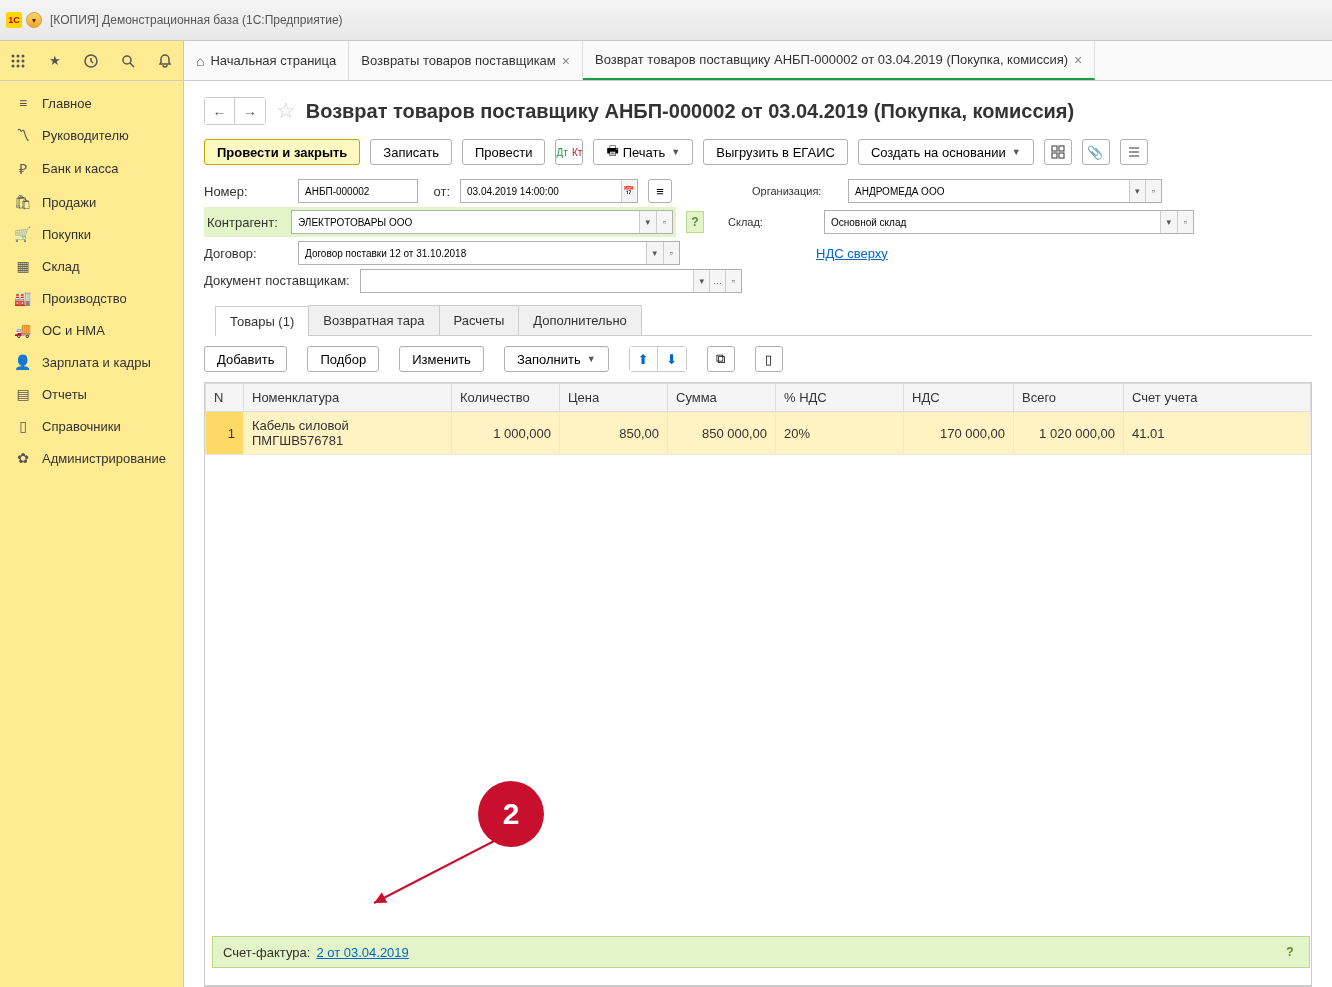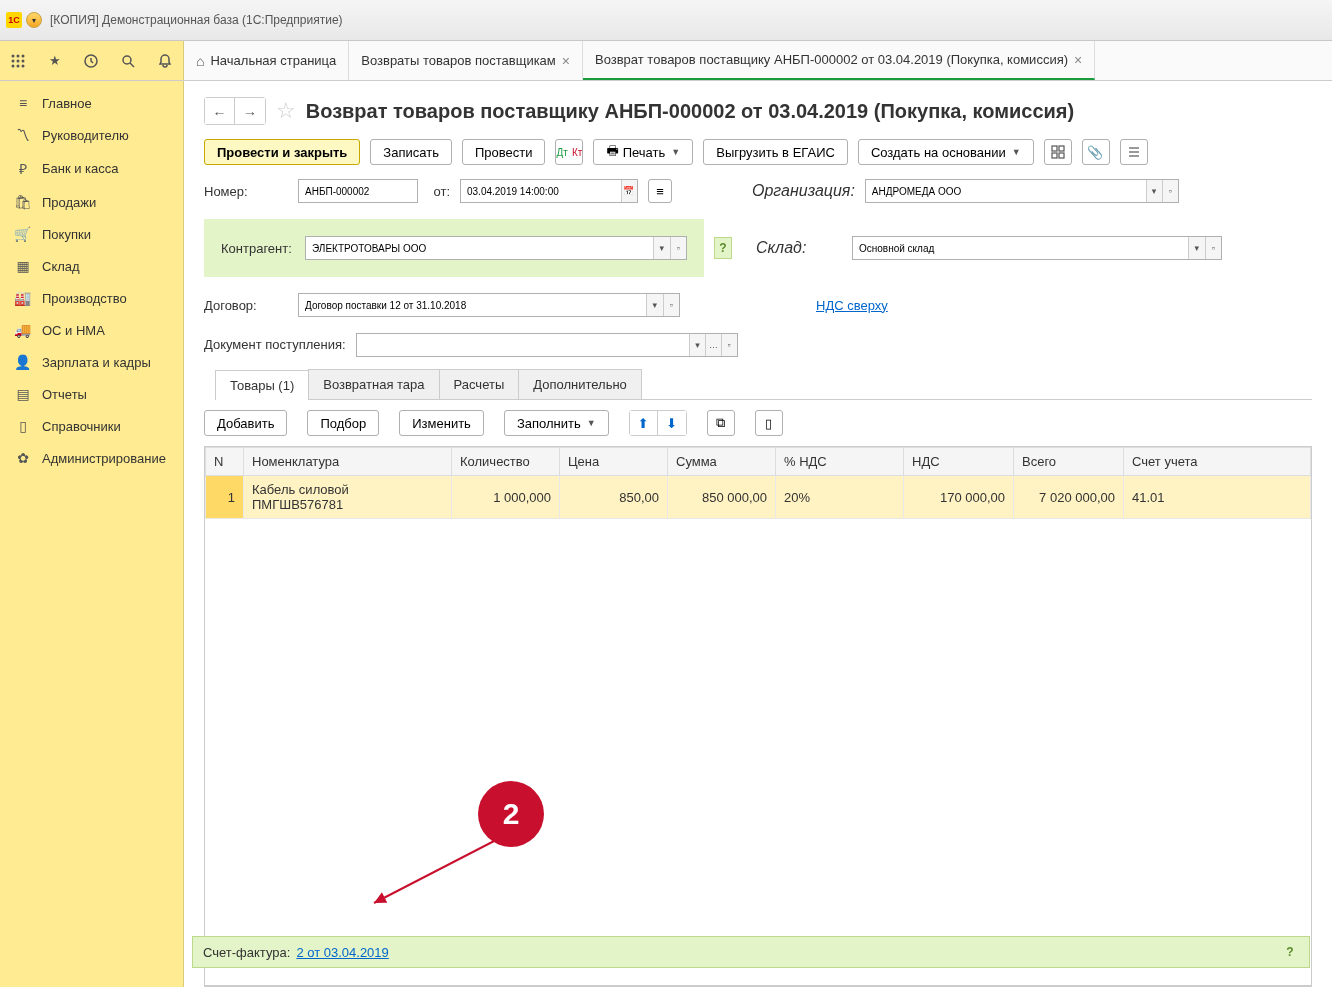--- a/index.html
+++ b/index.html
@@ -37,29 +37,29 @@
 .page-title { font-size:20px; font-weight:bold; }
 
 
 .action-row { display:flex; align-items:center; gap:10px; margin-bottom:14px; }
 .btn { height:26px; padding:0 12px; border:1px solid #b0b0b0; background:#fff; border-radius:3px; cursor:pointer; font-size:13px; display:flex; align-items:center; gap:4px; }
 .btn.primary { background:#fef9c3; border-color:#c8a800; font-weight:bold; }
 .btn .dd { font-size:9px; color:#555; margin-left:2px; }
 .btn-icon { width:28px; padding:0; justify-content:center; }
 
 
-.form-area { display:flex; flex-direction:column; gap:16px; margin-bottom:12px; }
+.form-area { display:flex; flex-direction:column; gap:4px; margin-bottom:12px; }
 .form-row { display:flex; align-items:center; gap:10px; }
 .lbl { font-size:13px; min-width:84px; }
-.lbl2 { font-size:16px; min-width:86px;font-style:italic; }
+.lbl2 { font-size:11px; min-width:86px; }
 .lbl-wide { font-size:13px; min-width:84px; line-height:1.2; }
 .fld { height:24px; border:1px solid #b0b0b0; background:#fff; display:flex; align-items:center; }
 .fld input { border:none; outline:none; padding:0 6px; font-size:10px; width:100%; background:transparent; }
 .fld .minibtn { width:18px; height:100%; border-left:1px solid #ccc; background:#f5f5f5; display:flex; align-items:center; justify-content:center; font-size:9px; cursor:pointer; color:#555; }
-.hl { background:#e3f4c8; padding:17px; }
+.hl { background:#e3f4c8; padding:3px; }
 .help-q { width:18px; height:22px; background:#e3f4c8; border:1px solid #bcd98a; display:flex; align-items:center; justify-content:center; color:#5a8a2a; font-weight:bold; cursor:pointer; font-size:12px; }
 .link { color:#0066cc; text-decoration:underline; cursor:pointer; font-size:13px; }
 
 
 .inner-tabs { display:flex; border-bottom:1px solid #ccc;margin-left:11px; }
 .itab { padding:7px 14px; border:1px solid #ccc; border-bottom:none; background:#f0f0f0; cursor:pointer; font-size:13px; margin-right:-1px; }
 .itab.active { background:#fff; position:relative; top:1px; }
 
 
 .tbl-tools { display:flex; gap:20px; padding:10px 0; align-items:center; }
@@ -73,21 +73,21 @@
 .grid th { background:#f5f5f5; border:1px solid #ddd; padding:6px 8px; text-align:left; font-weight:normal; font-size:13px; }
 .grid td { border:1px solid #e8e8e8; padding:6px 8px; font-size:13px; }
 .grid tbody tr.sel { background:#fff3c4; }
 .grid td.num { text-align:right; }
 .grid td.rownum { background:#ffd966; text-align:right; width:36px; }
 
 
 .hscroll { height:16px; background:#eee; border-top:1px solid #ccc; }
 
 
-.footer { background:#e3f4c8; height:32px; display:flex; align-items:center; padding:0 10px; justify-content:space-between; border:1px solid #bcd98a; margin-top:16px; position:absolute; bottom:34px; left:8px; right:22px; }
+.footer { background:#e3f4c8; height:32px; display:flex; align-items:center; padding:0 10px; justify-content:space-between; border:1px solid #bcd98a; margin-top:16px; position:absolute; bottom:34px; left:28px; right:22px; }
 .footer .lft { display:flex; gap:6px; align-items:center; }
 
 
 .anno-circle { position:absolute; width:66px; height:66px; border-radius:50%; background:#c8102e; color:#fff; font-size:30px; font-weight:bold; display:flex; align-items:center; justify-content:center; z-index:50; }
 .anno-arrow { position:absolute; z-index:49; }
 
 svg { display:block; }
 </style>
 </head>
 <body>
@@ -306,21 +306,21 @@
         <div class="fld" style="width:382px">
             <input value="Договор поставки 12 от 31.10.2018" style="">
             <span class="minibtn">▾</span>
             <span class="minibtn">▫</span>
           </div>
         <span style="flex:0 0 116px"></span>
         <span class="link">НДС сверху</span>
       </div>
 
       <div class="form-row">
-        <span class="lbl-wide">Документ поступления:</span>
+        <span class="lbl-wide">Документ поставщикам:</span>
         <div class="fld" style="width:382px">
             <input style="">
             <span class="minibtn">▾</span>
             <span class="minibtn">…</span>
             <span class="minibtn">▫</span>
           </div>
       </div>
     </div>
 
     <div class="inner-tabs">
@@ -373,21 +373,21 @@
         </thead>
         <tbody>
           <tr class="sel">
             <td class="rownum">1</td>
             <td>Кабель силовой ПМГШВ576781</td>
             <td class="num">1 000,000</td>
             <td class="num">850,00</td>
             <td class="num">850 000,00</td>
             <td>20%</td>
             <td class="num">170 000,00</td>
-            <td class="num">7 020 000,00</td>
+            <td class="num">1 020 000,00</td>
             <td>41.01</td>
           </tr>
         </tbody>
       </table>
     </div>
     <div class="hscroll"></div>
 
     <div class="footer">
       <div class="lft">
         <span>Счет-фактура:</span>

